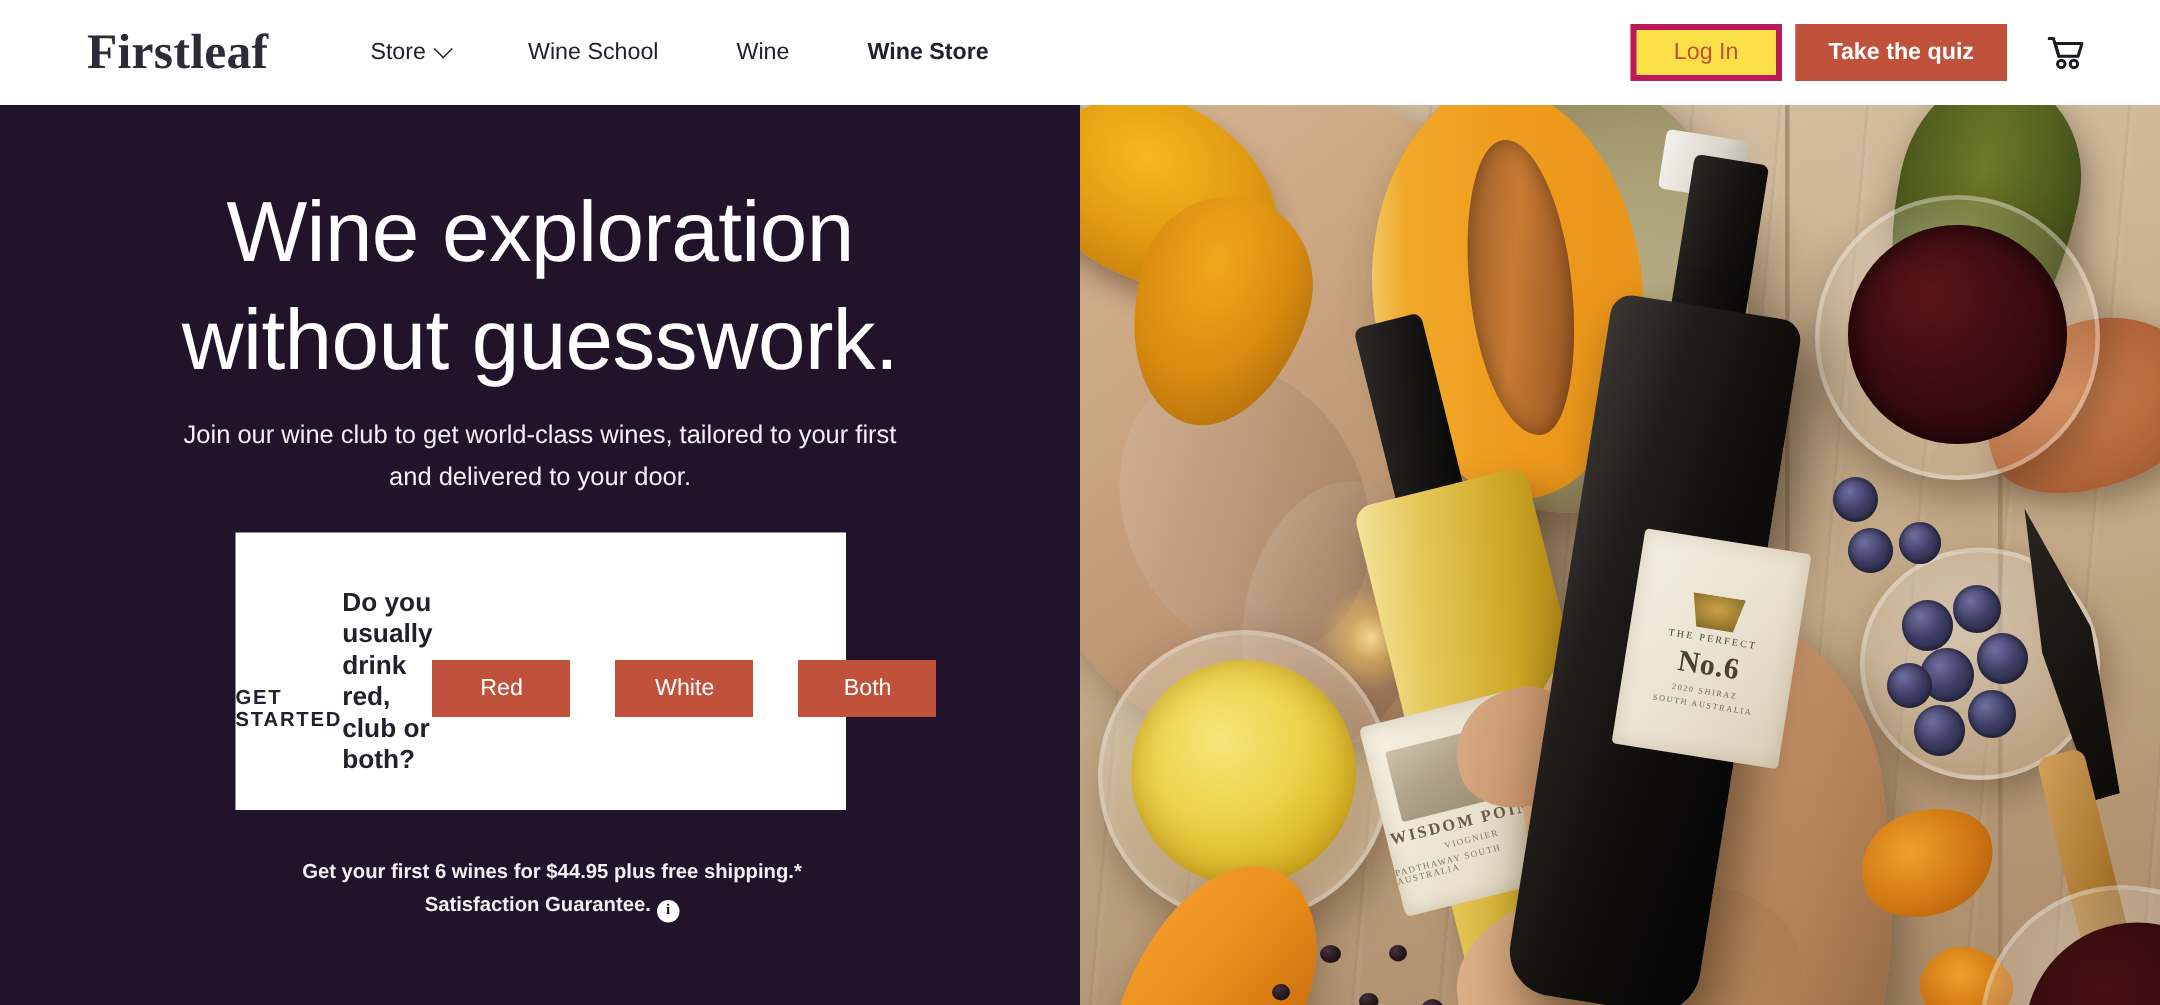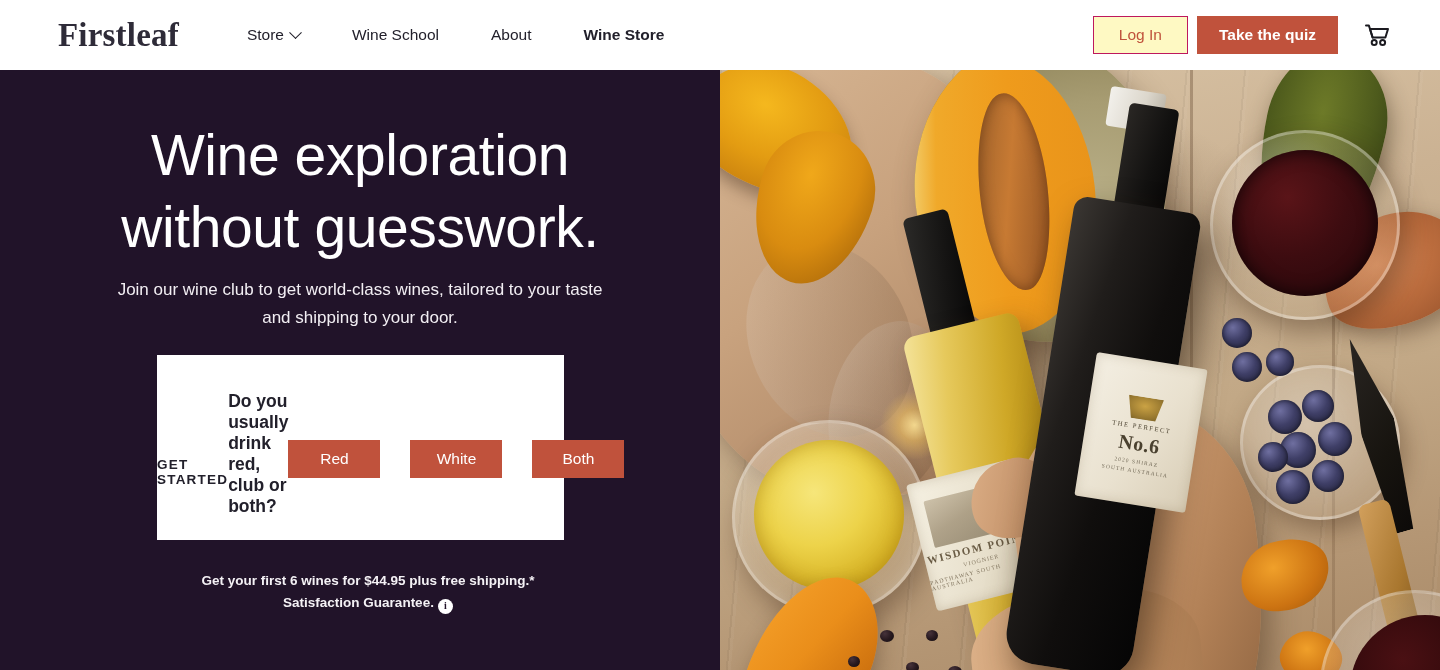--- a/index.html
+++ b/index.html
@@ -53,22 +53,22 @@
     position: absolute; right: 0; top: 0;
     height: 70px;
     display: flex; align-items: center;
     padding-right: 50px;
     gap: 0px;
   }
   .btn-login {
     height: 38px;
     padding: 0 25px;
     display: flex; align-items: center; justify-content: center;
-    border: 1px solid #be185d;
-    background: #fef9c3;
+    border: 4px solid #be185d;
+    background: #fde047;
     color: #c0523c;
     font-size: 15.5px;
     font-family: "Liberation Sans", sans-serif;
     cursor: pointer;
   }
   .btn-quiz {
     height: 38px;
     padding: 0 21px;
     display: flex; align-items: center; justify-content: center;
     border: 1px solid #c0523c;
@@ -470,21 +470,21 @@
 
   <nav class="nav">
     <div class="nav-item">
       <span>Store</span>
       <span class="chev"></span>
     </div>
     <div class="nav-item">
       <span>Wine School</span>
     </div>
     <div class="nav-item">
-      <span>About</span>
+      <span>Wine</span>
     </div>
     <div class="nav-item bold">
       <span>Wine Store</span>
     </div>
   </nav>
 
   <div class="header-right">
     <div class="btn-login">Log In</div>
     <div class="btn-quiz">Take the quiz</div>
     <div class="cart">
@@ -499,21 +499,21 @@
 </div>
 
 <div class="hero">
 
   <div class="hero-left">
     <h1 class="hero-title">
       <span>Wine exploration</span><br>
       <span>without guesswork.</span>
     </h1>
 
-    <p class="hero-sub">Join our wine club to get world-class wines, tailored to your taste and shipping to your door.</p>
+    <p class="hero-sub">Join our wine club to get world-class wines, tailored to your first and delivered to your door.</p>
 
     <div class="card">
       <div class="card-eyebrow">GET STARTED</div>
       <div class="card-question">Do you usually drink red, club or both?</div>
       <div class="choice-row">
         <button class="choice">Red</button>
         <button class="choice">White</button>
         <button class="choice">Both</button>
       </div>
     </div>

